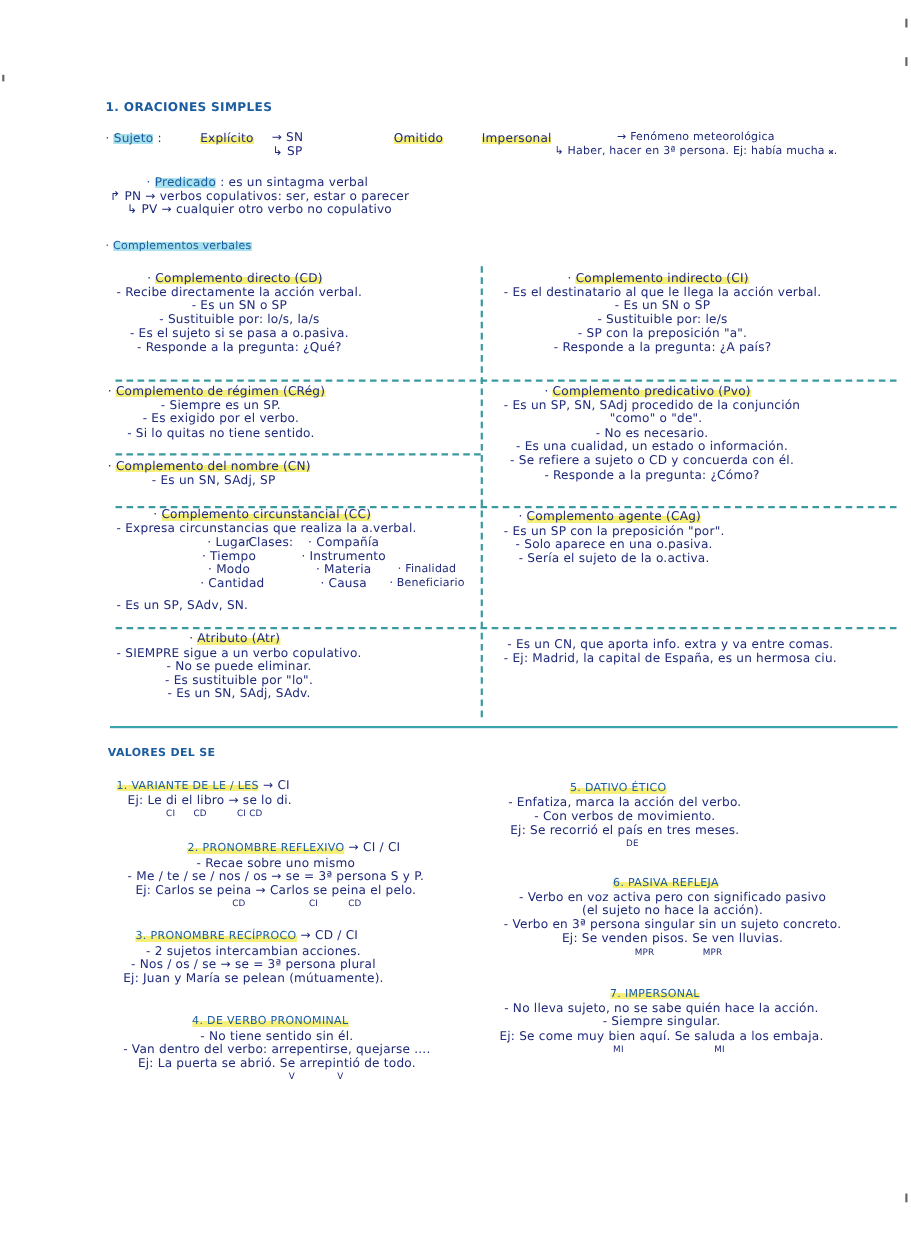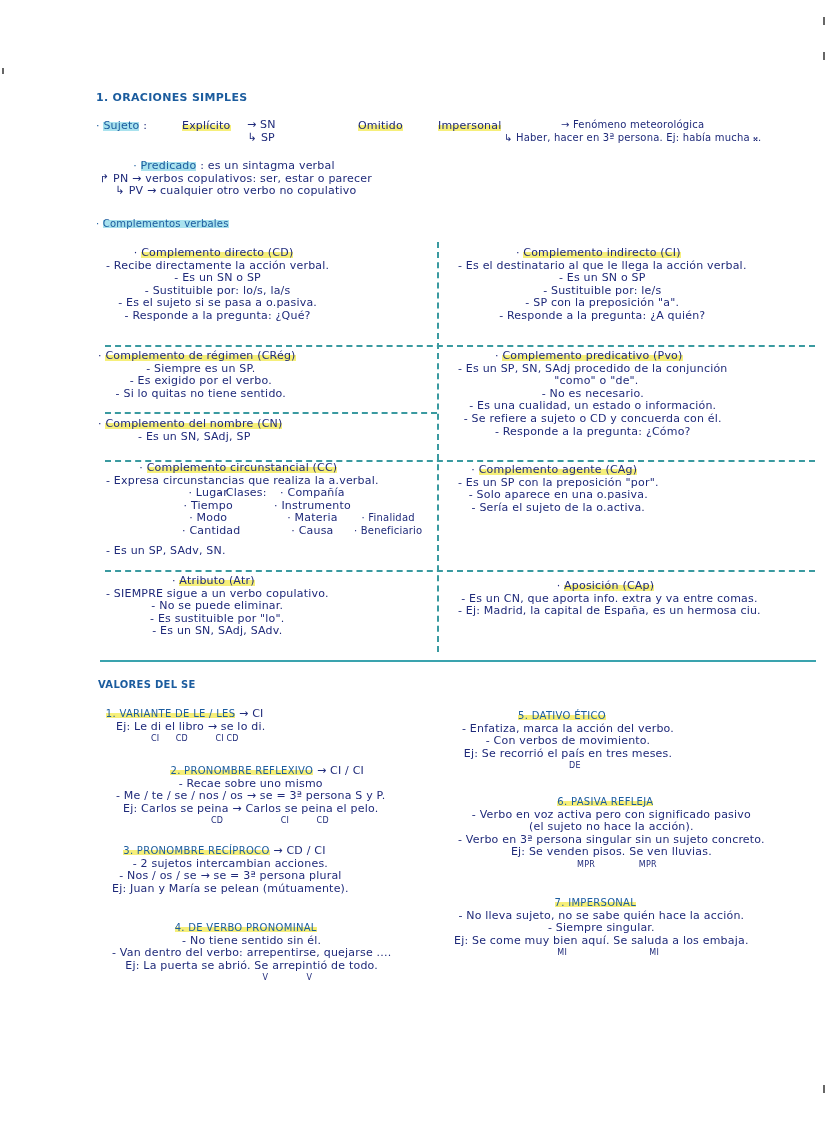--- a/index.html
+++ b/index.html
@@ -75,21 +75,21 @@
   <span class="line" style="padding-left:8px">- Es el sujeto si se pasa a o.pasiva.</span>
   <span class="line" style="padding-left:8px">- Responde a la pregunta: ¿Qué?</span>
 </div>
 
 <div class="abs hand" style="left:450px;top:247px;">
   <span class="line">· <span class="hl-y">Complemento indirecto (CI)</span></span>
   <span class="line" style="padding-left:8px">- Es el destinatario al que le llega la acción verbal.</span>
   <span class="line" style="padding-left:8px">- Es un SN o SP</span>
   <span class="line" style="padding-left:8px">- Sustituible por: le/s</span>
   <span class="line" style="padding-left:8px">- SP con la preposición "a".</span>
-  <span class="line" style="padding-left:8px">- Responde a la pregunta: ¿A quién?</span>
+  <span class="line" style="padding-left:8px">- Responde a la pregunta: ¿A país?</span>
 </div>
 
 <div class="abs hand" style="left:98px;top:350px;">
   <span class="line">· <span class="hl-y">Complemento de régimen (CRég)</span></span>
   <span class="line" style="padding-left:8px">- Siempre es un SP.</span>
   <span class="line" style="padding-left:8px">- Es exigido por el verbo.</span>
   <span class="line" style="padding-left:8px">- Si lo quitas no tiene sentido.</span>
 </div>
 
 <div class="abs hand" style="left:450px;top:350px;">
@@ -139,21 +139,20 @@
 
 <div class="abs hand" style="left:98px;top:575px;">
   <span class="line">· <span class="hl-y">Atributo (Atr)</span></span>
   <span class="line" style="padding-left:8px">- SIEMPRE sigue a un verbo copulativo.</span>
   <span class="line" style="padding-left:8px">- No se puede eliminar.</span>
   <span class="line" style="padding-left:8px">- Es sustituible por "lo".</span>
   <span class="line" style="padding-left:8px">- Es un SN, SAdj, SAdv.</span>
 </div>
 
 <div class="abs hand" style="left:450px;top:580px;">
-  <span class="line">· <span class="hl-y">Aposición (CAp)</span></span>
   <span class="line" style="padding-left:8px">- Es un CN, que aporta info. extra y va entre comas.</span>
   <span class="line" style="padding-left:8px">- Ej: Madrid, la capital de España, es un hermosa ciu.</span>
 </div>
 
 <div class="abs title" style="left:98px;top:679px;font-size:10px;">VALORES DEL SE</div>
 
 <div class="abs hand" style="left:104px;top:708px;">
   <span class="line"><span class="hl-y title" style="font-weight:normal;font-size:10px;">1. VARIANTE DE LE / LES</span> <span>→ CI</span></span>
   <span class="line" style="padding-left:12px">Ej: Le di el libro → se lo di.</span>
   <span class="line sub" style="padding-left:12px;white-space:pre">   CI      CD          CI CD</span>

